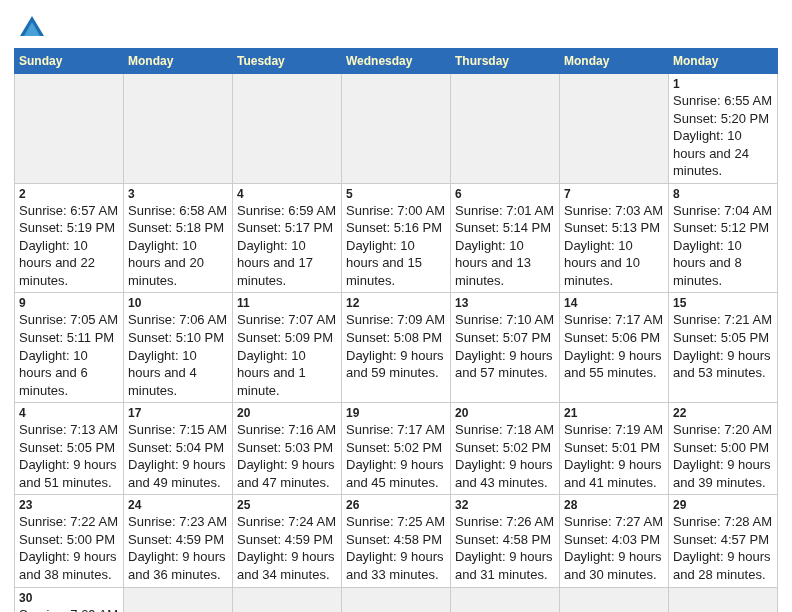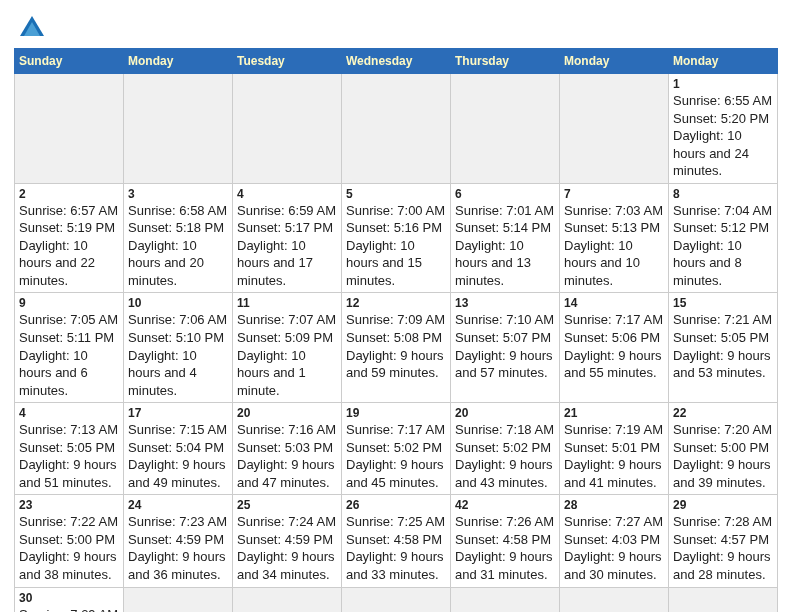--- a/index.html
+++ b/index.html
@@ -326,21 +326,21 @@
 and 34 minutes.</div>
           </td>
           <td>
             <span class="day-number">26</span>
             <div class="day-info">Sunrise: 7:25 AM
 Sunset: 4:58 PM
 Daylight: 9 hours
 and 33 minutes.</div>
           </td>
           <td>
-            <span class="day-number">42</span>
+            <span class="day-number">32</span>
             <div class="day-info">Sunrise: 7:26 AM
 Sunset: 4:58 PM
 Daylight: 9 hours
 and 31 minutes.</div>
           </td>
           <td>
             <span class="day-number">28</span>
             <div class="day-info">Sunrise: 7:27 AM
 Sunset: 4:03 PM
 Daylight: 9 hours

